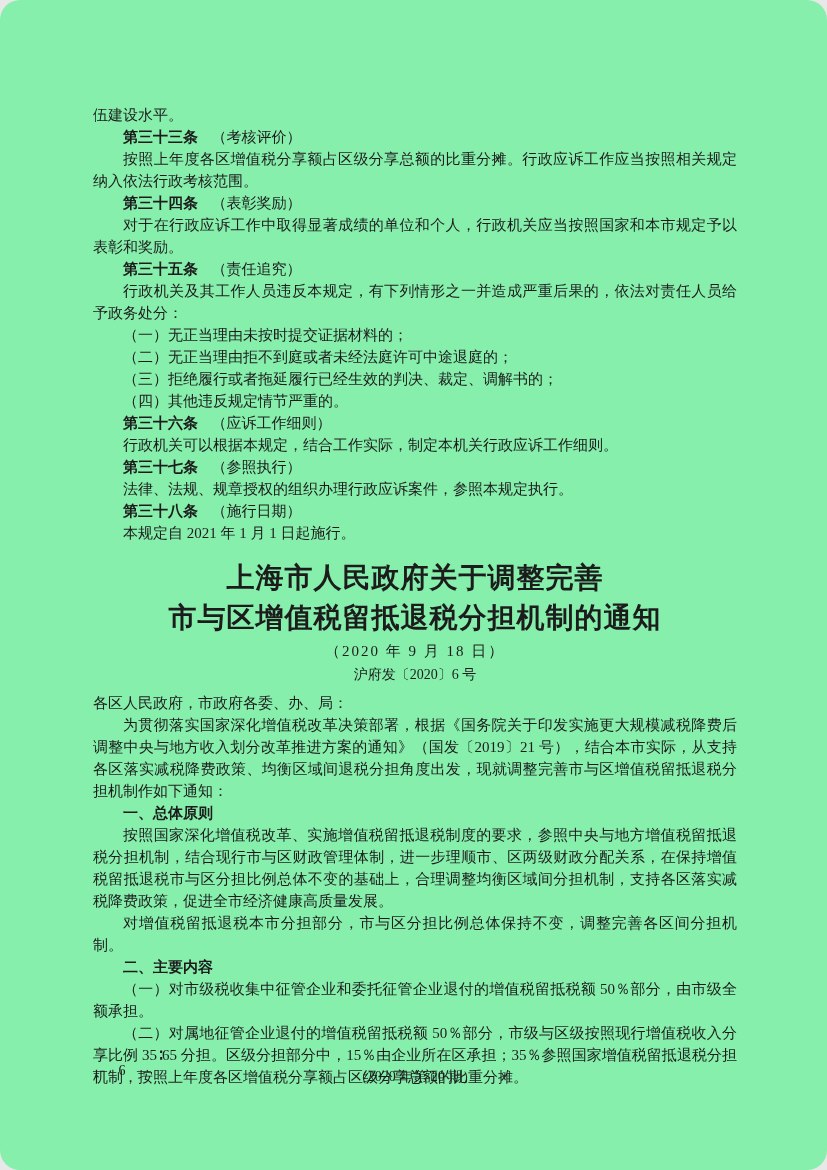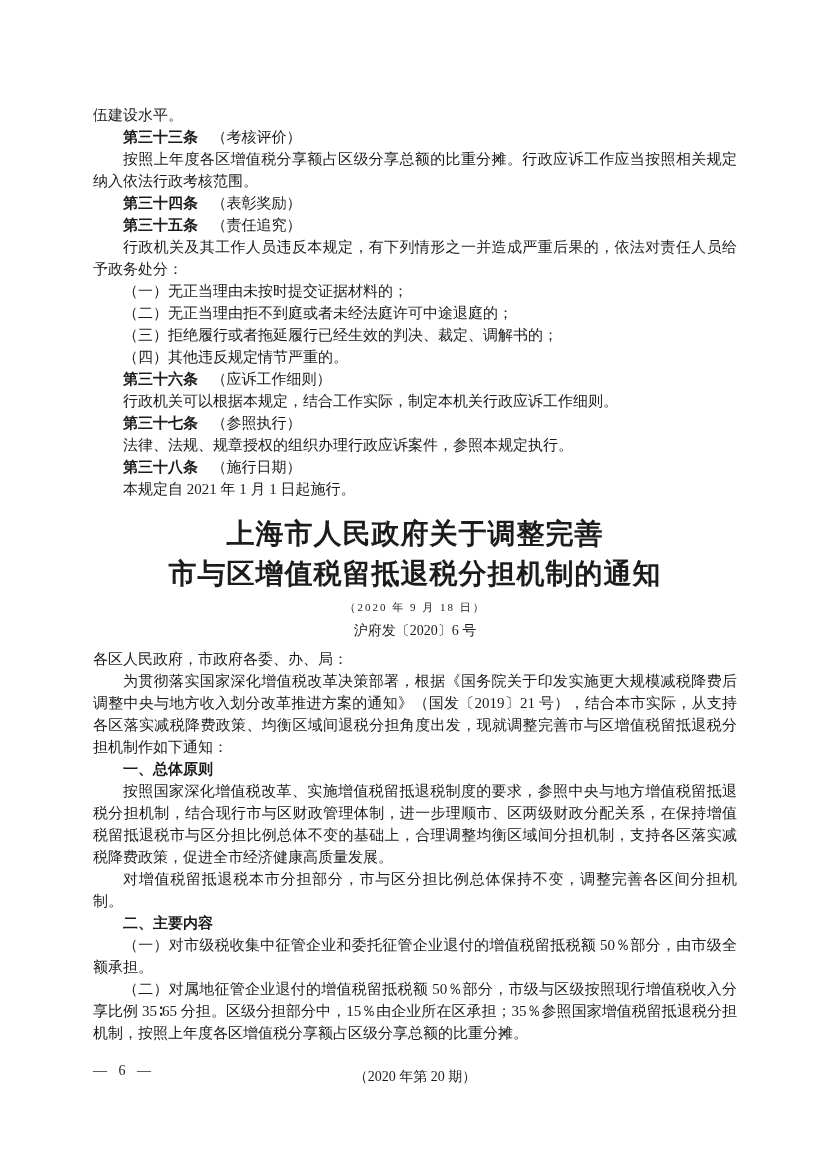--- a/index.html
+++ b/index.html
@@ -42,21 +42,21 @@
     font-size: 28px;
     line-height: 40px;
     font-weight: 900;
     letter-spacing: 1px;
     font-family: "Liberation Sans", sans-serif;
   }
   .notice-title .title-line { display: block; }
   .notice-date {
     margin: 2px 0 0 0;
     text-align: center;
-    font-size: 11px;
+    font-size: 15px;
     line-height: 22px;
     letter-spacing: 2px;
   }
   .doc-number {
     margin: 2px 0 0 0;
     text-align: center;
     font-size: 14px;
     line-height: 22px;
   }
   .notice-body { margin-top: 6px; }
@@ -72,27 +72,28 @@
   .page-number {
     position: absolute;
     left: 0;
     top: -6px;
     letter-spacing: 4px;
   }
 </style>
 </head>
 <body>
 
-<div class="page" style="background: #ffffff; color: rgb(28, 28, 28);">
+<div class="page" style="background: #86efac; color: rgb(28, 28, 28); border-radius: 20px;">
 
   <section class="regulation">
       <p class="para opening">伍建设水平。</p>
       <p class="para article"><span class="art-num">第三十三条</span><span class="art-title">（考核评价）</span></p>
       <p class="para body">按照上年度各区增值税分享额占区级分享总额的比重分摊。行政应诉工作应当按照相关规定纳入依法行政考核范围。</p>
       <p class="para article"><span class="art-num">第三十四条</span><span class="art-title">（表彰奖励）</span></p>
+      <p class="para body">对于在行政应诉工作中取得显著成绩的单位和个人，行政机关应当按照国家和本市规定予以表彰和奖励。</p>
       <p class="para article"><span class="art-num">第三十五条</span><span class="art-title">（责任追究）</span></p>
       <p class="para body">行政机关及其工作人员违反本规定，有下列情形之一并造成严重后果的，依法对责任人员给予政务处分：</p>
       <p class="para item">（一）无正当理由未按时提交证据材料的；</p>
       <p class="para item">（二）无正当理由拒不到庭或者未经法庭许可中途退庭的；</p>
       <p class="para item">（三）拒绝履行或者拖延履行已经生效的判决、裁定、调解书的；</p>
       <p class="para item">（四）其他违反规定情节严重的。</p>
       <p class="para article"><span class="art-num">第三十六条</span><span class="art-title">（应诉工作细则）</span></p>
       <p class="para body">行政机关可以根据本规定，结合工作实际，制定本机关行政应诉工作细则。</p>
       <p class="para article"><span class="art-num">第三十七条</span><span class="art-title">（参照执行）</span></p>
       <p class="para body">法律、法规、规章授权的组织办理行政应诉案件，参照本规定执行。</p>

